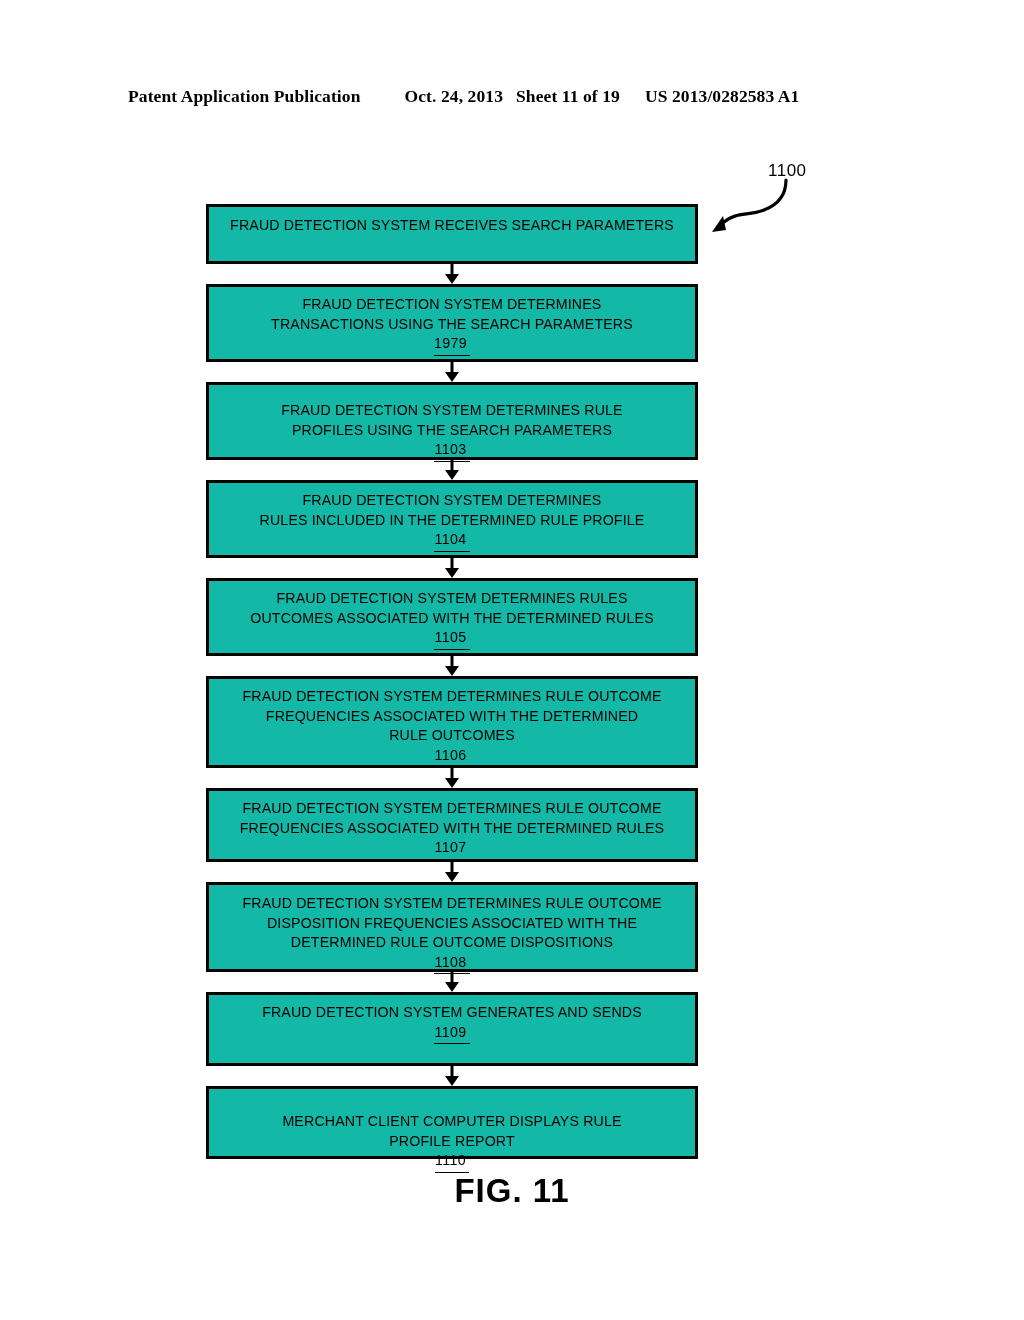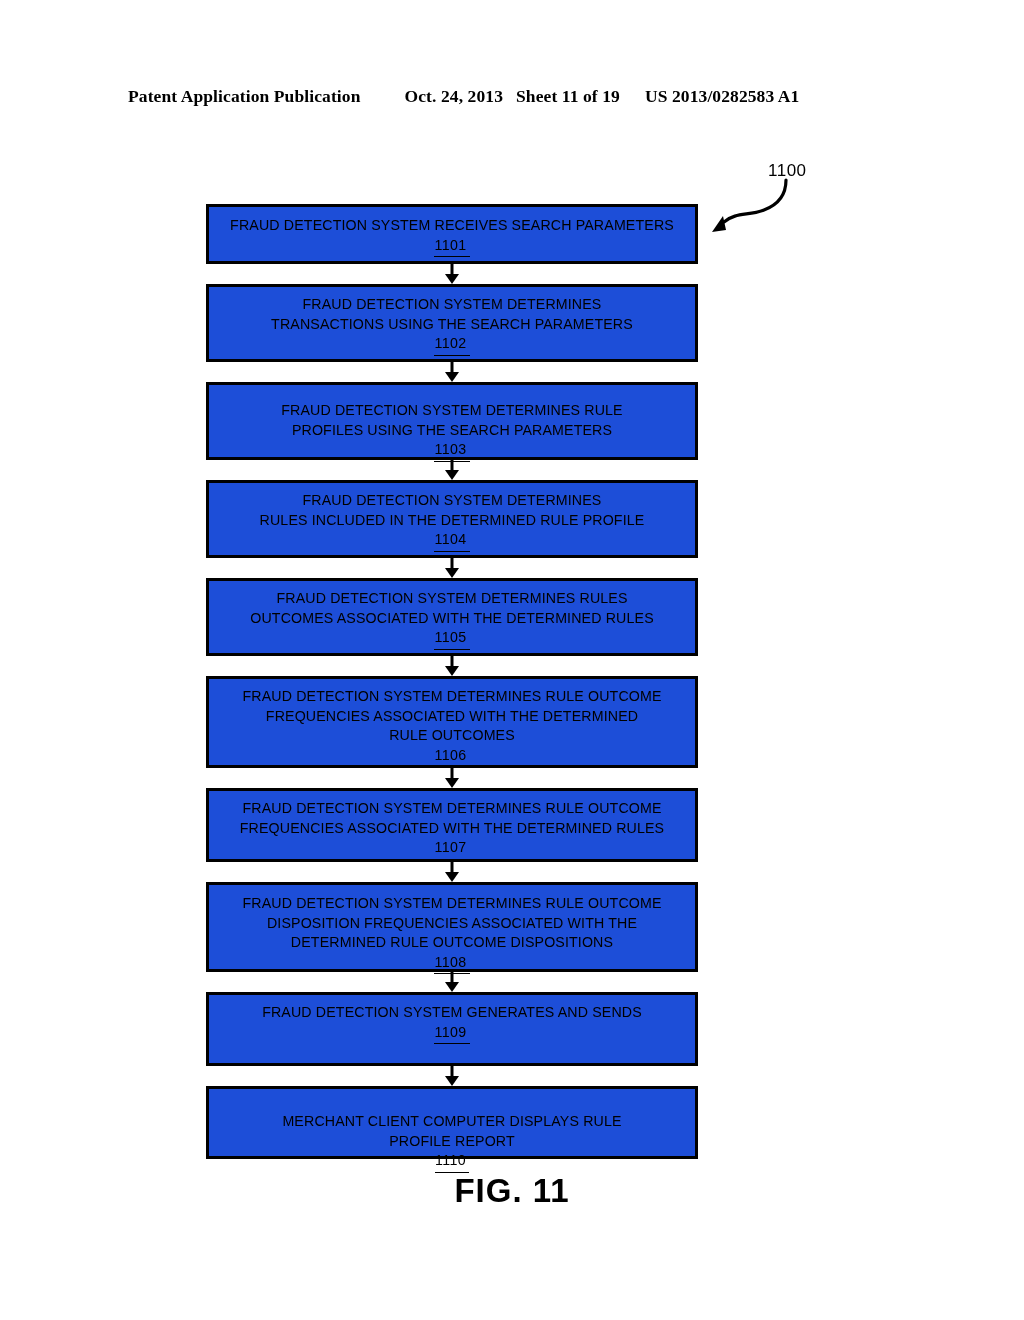--- a/index.html
+++ b/index.html
@@ -41,21 +41,21 @@
   .flow {
     position: absolute;
     left: 206px;
     top: 204px;
     width: 492px;
   }
 
   .node {
     box-sizing: border-box;
     border: 3px solid #000000;
-    background: #1d4ed8;
+    background: #14b8a6;
     width: 492px;
     padding: 8px 10px 10px 10px;
     text-align: center;
     font-size: 14.2px;
     line-height: 19.6px;
     letter-spacing: 0.15px;
     color: #000000;
   }
   .node .ln { display: block; white-space: nowrap; }
   .node .ref {
@@ -133,31 +133,30 @@
   <div class="callout-label">1100</div>
   <svg class="callout-arrow" viewBox="0 0 90 62">
     <path d="M80,2 C80,16 74,26 58,32 C42,38 30,34 18,44" fill="none" stroke="#000" stroke-width="3.2" stroke-linecap="round"></path>
     <polygon points="20,52 6,54 17,38" fill="#000"></polygon>
   </svg>
 
   <div class="flow">
 
     <div class="node h1">
       <span class="ln">FRAUD DETECTION SYSTEM RECEIVES SEARCH PARAMETERS</span>
-      <span class="refline"><span class="ref">1101</span></span>
     </div>
     <svg class="conn" viewBox="0 0 492 20">
       <line x1="246" y1="0" x2="246" y2="12" stroke="#000" stroke-width="3"></line>
       <polygon points="239,10 253,10 246,20" fill="#000"></polygon>
     </svg>
 
     <div class="node h2">
       <span class="ln">FRAUD DETECTION SYSTEM DETERMINES</span>
       <span class="ln">TRANSACTIONS USING THE SEARCH PARAMETERS</span>
-      <span class="refline"><span class="ref">1102</span></span>
+      <span class="refline"><span class="ref">1979</span></span>
     </div>
     <svg class="conn" viewBox="0 0 492 20">
       <line x1="246" y1="0" x2="246" y2="12" stroke="#000" stroke-width="3"></line>
       <polygon points="239,10 253,10 246,20" fill="#000"></polygon>
     </svg>
 
     <div class="node h3">
       <span class="ln">FRAUD DETECTION SYSTEM DETERMINES RULE</span>
       <span class="ln">PROFILES USING THE SEARCH PARAMETERS</span>
       <span class="refline"><span class="ref">1103</span></span>

